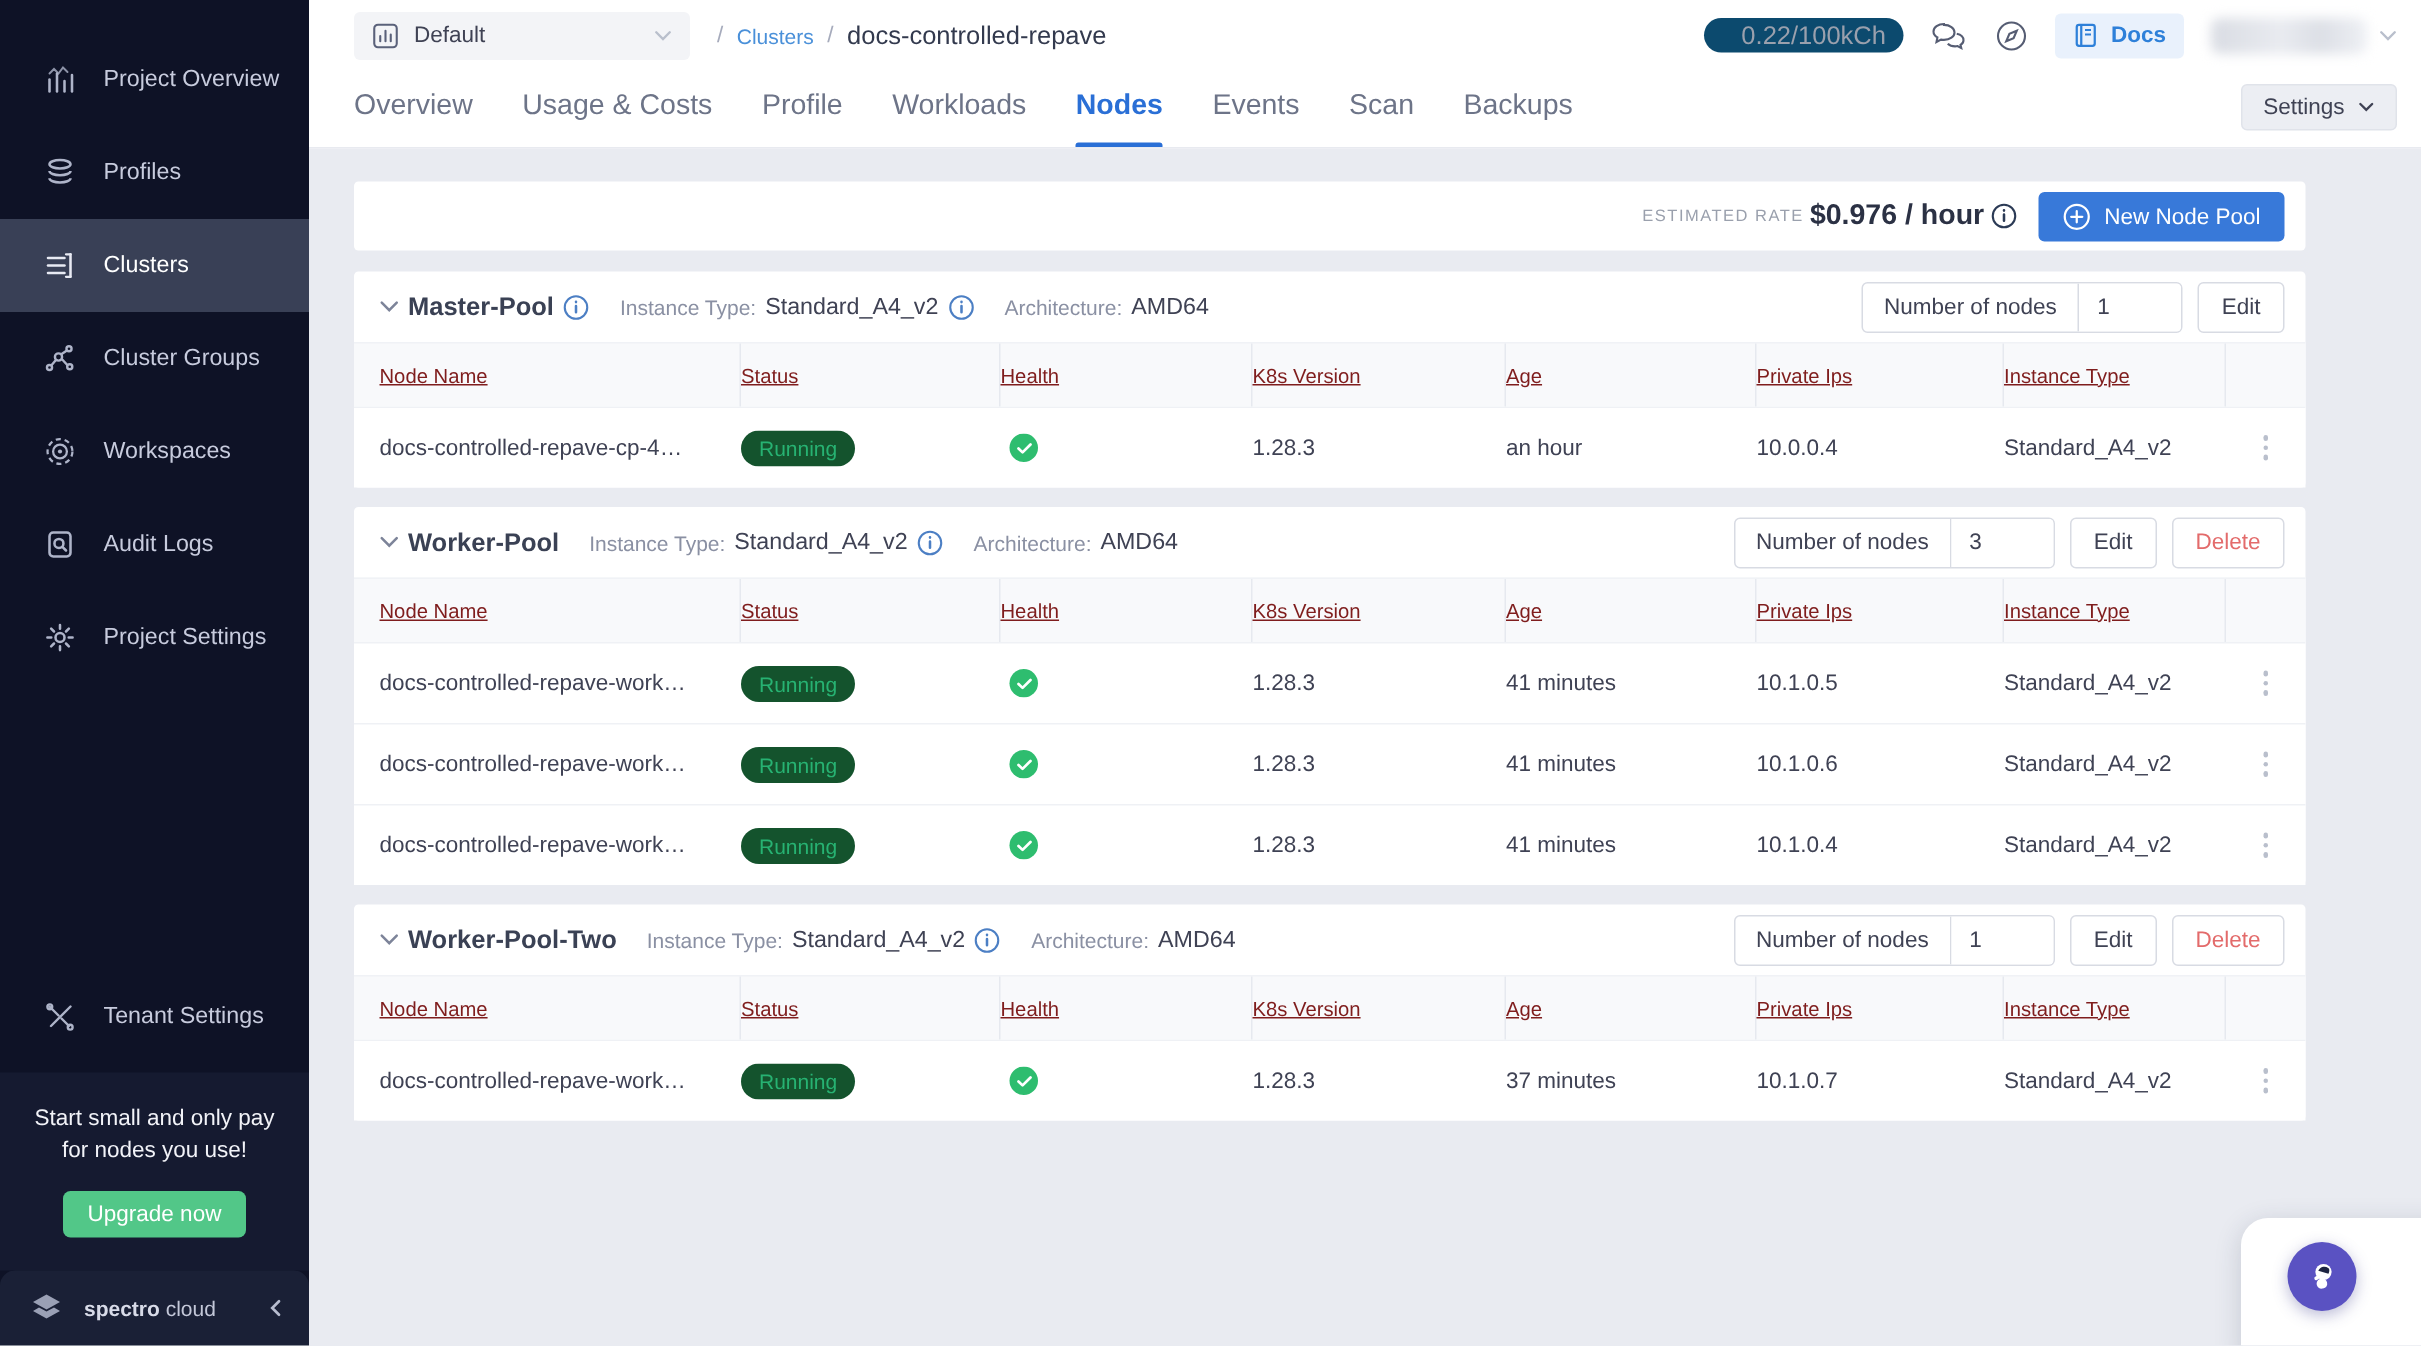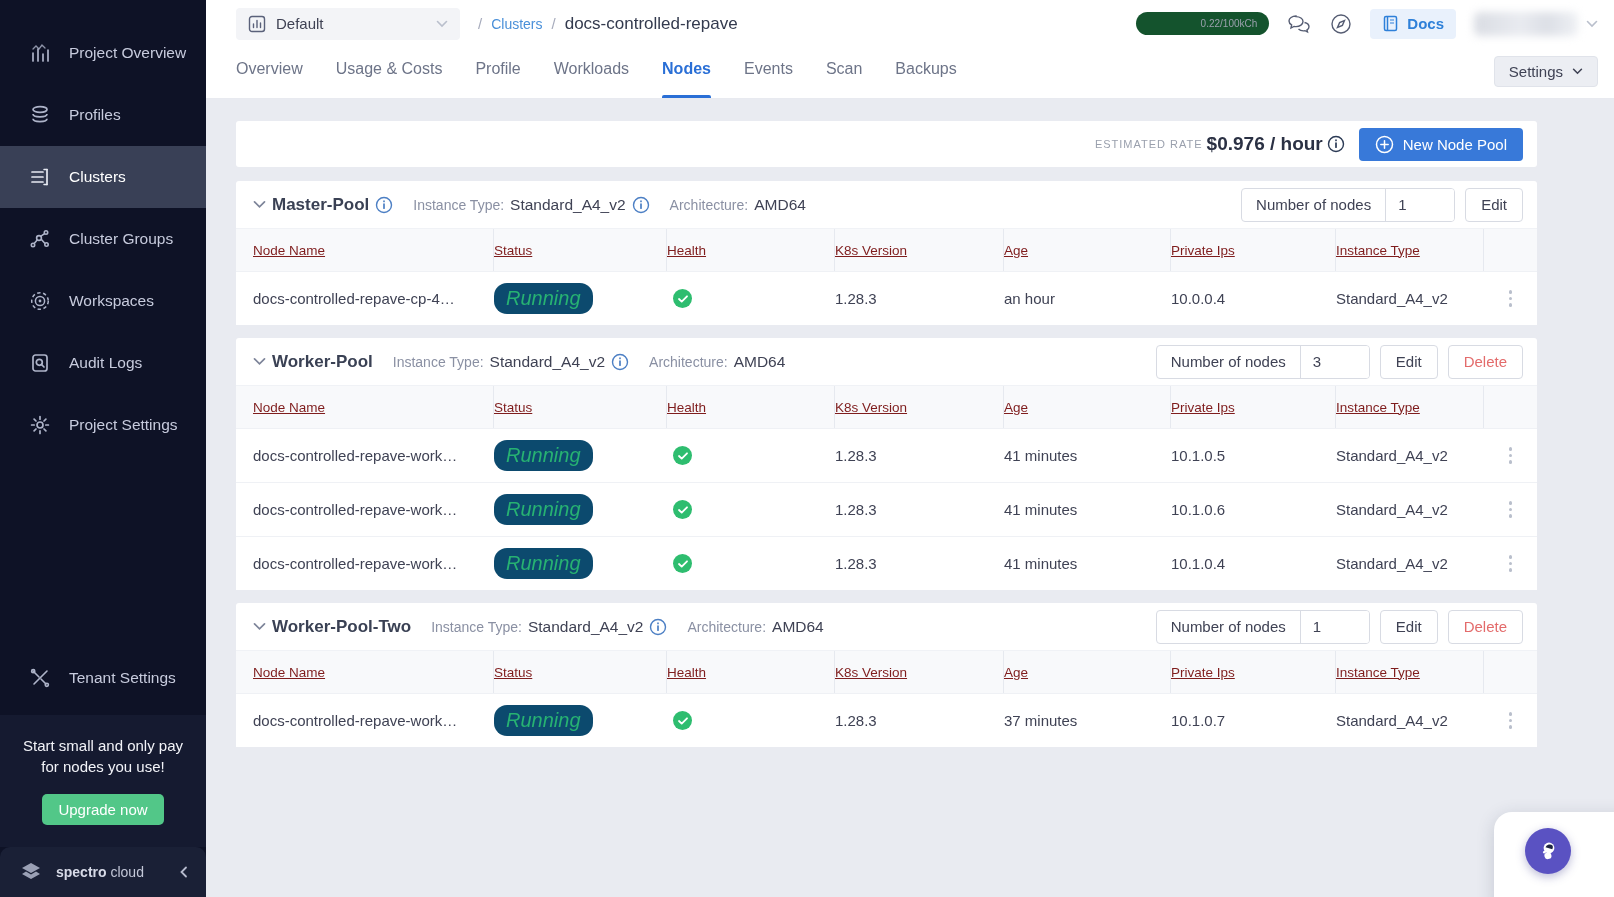--- a/index.html
+++ b/index.html
@@ -30,30 +30,30 @@
   .main { flex:1; display:flex; flex-direction:column; height:100%; }
   .topbar { background:#ffffff; border-bottom:1px solid #e8eaf0; }
   .topbar-row1 { height:47px; display:flex; align-items:center; padding:0 16px 0 30px; }
   .proj-select { width:224px; height:32px; background:#f3f4f7; border-radius:4px; display:flex; align-items:center; gap:10px; padding:0 12px; cursor:pointer; }
   .proj-select .label { font-size:15px; color:#3f4254; flex:1; }
   .crumb { display:flex; align-items:center; gap:9px; margin-left:18px; }
   .crumb .sep { color:#a6abbc; font-size:15px; }
   .crumb .link { color:#4a90d9; font-size:14px; cursor:pointer; }
   .crumb .current { color:#333a4e; font-size:17px; font-weight:500; }
   .topbar-right { margin-left:auto; display:flex; align-items:center; gap:18px; }
-  .usage-pill { background:#14532d; border-radius:12px; height:23px; min-width:133px; display:flex; align-items:center; justify-content:flex-end; padding:0 12px; font-size:10px; color:#9aa0ad; }
+  .usage-pill { background:#0c4a6e; border-radius:12px; height:23px; min-width:133px; display:flex; align-items:center; justify-content:flex-end; padding:0 12px; font-size:17px; color:#9aa0ad; }
   .icon-btn { color:#565d73; cursor:pointer; display:flex; }
   .docs-btn { background:#e9f1fc; color:#2e80d9; border:none; border-radius:4px; height:30px; display:flex; align-items:center; gap:8px; padding:0 12px; font-size:15px; font-weight:bold; cursor:pointer; }
   .user-menu { display:flex; align-items:center; gap:8px; cursor:pointer; }
   .user-blur { width:104px; height:24px; border-radius:6px; background:linear-gradient(90deg,#d9dce3,#e9ebf0 45%,#dcdfe6 70%,#eef0f4); filter:blur(4px); }
   .chev { color:#b9bfcc; }
 
   .topbar-row2 { height:51px; display:flex; align-items:flex-start; padding:0 16px 0 30px; }
   .tabs { display:flex; gap:33px; height:100%; }
-  .tab { font-size:16px; color:#6d7488; padding-top:13px; height:100%; position:relative; cursor:pointer; }
+  .tab { font-size:19px; color:#6d7488; padding-top:13px; height:100%; position:relative; cursor:pointer; }
   .tab.active { color:#2a6fd6; font-weight:bold; }
   .tab.active::after { content:""; position:absolute; left:0; right:0; bottom:0; height:3px; background:#2a6fd6; border-radius:2px 2px 0 0; }
   .settings-btn { margin-left:auto; margin-top:9px; height:31px; background:#eceef3; border:1px solid #e0e3ea; border-radius:4px; display:flex; align-items:center; gap:9px; padding:13px 14px; font-size:15px; color:#3f4254; cursor:pointer; }
 
   .content { flex:1; padding:22px 77px 0 30px; overflow:hidden; position:relative; }
 
   
   .rate-bar { background:#ffffff; border-radius:3px; height:46px; display:flex; align-items:center; justify-content:flex-end; gap:4px; padding:0 14px 0 16px; margin-bottom:14px; }
   .rate-label { font-size:11px; letter-spacing:1px; color:#9aa0ad; font-weight:500; }
   .rate-value { font-size:19px; font-weight:bold; color:#2b3144; }
@@ -73,21 +73,21 @@
   .nn-value { width:68px; border:none; outline:none; font-size:15px; color:#3f4254; padding:0 12px; font-family:inherit; }
   .btn { height:34px; background:#ffffff; border:1px solid #d8dbe3; border-radius:4px; padding:0 15px; font-size:15px; color:#3f4254; cursor:pointer; font-family:inherit; }
   .btn.danger { color:#e36b6b; }
 
   .nt-grid { display:grid; grid-template-columns:241px 173px 168px 169px 167px 165px 148px 1fr; align-items:center; padding-left:17px; }
   .thead { background:#f8f9fb; border-top:1px solid #f0f2f6; height:43px; }
   .th { font-size:13.5px; color:#7f1d1d; height:100%; display:flex; align-items:center; border-right:1px solid #e6e9ef; padding-right:8px;text-decoration:underline; }
   .th.last { border-right:none; }
   .row { height:54px; border-top:1px solid #eff1f5; background:#ffffff; }
   .cell { font-size:15px; color:#3f4254; overflow:hidden; white-space:nowrap; padding-right:1px; }
-  .pill { display:inline-block; background:#0c4a6e; color:#27b272; font-size:20px; padding:4px 12px; border-radius:13px;font-style:italic; }
+  .pill { display:inline-block; background:#14532d; color:#27b272; font-size:14px; padding:4px 12px; border-radius:13px; }
   .hcheck { width:19px; height:19px; border-radius:50%; background:#2ebd6f; display:flex; align-items:center; justify-content:center; margin-left:6px; }
   .kebab { display:flex; flex-direction:column; gap:3px; align-items:center; justify-self:center; cursor:pointer; padding:4px; }
   .kebab i { width:3.5px; height:3.5px; border-radius:50%; background:#b9bfcc; display:block; }
 
   
   .widget-card { position:absolute; right:-40px; bottom:-20px; width:160px; height:105px; background:#ffffff; border-radius:18px; box-shadow:0 4px 18px rgba(40,50,80,.18); }
   .fab { position:absolute; right:43px; bottom:23px; width:46px; height:46px; border-radius:50%; background:#5a52c2; border:none; cursor:pointer; display:flex; align-items:center; justify-content:center; box-shadow:0 3px 10px rgba(60,60,140,.35); }
 
   svg { display:block; }
 </style>

